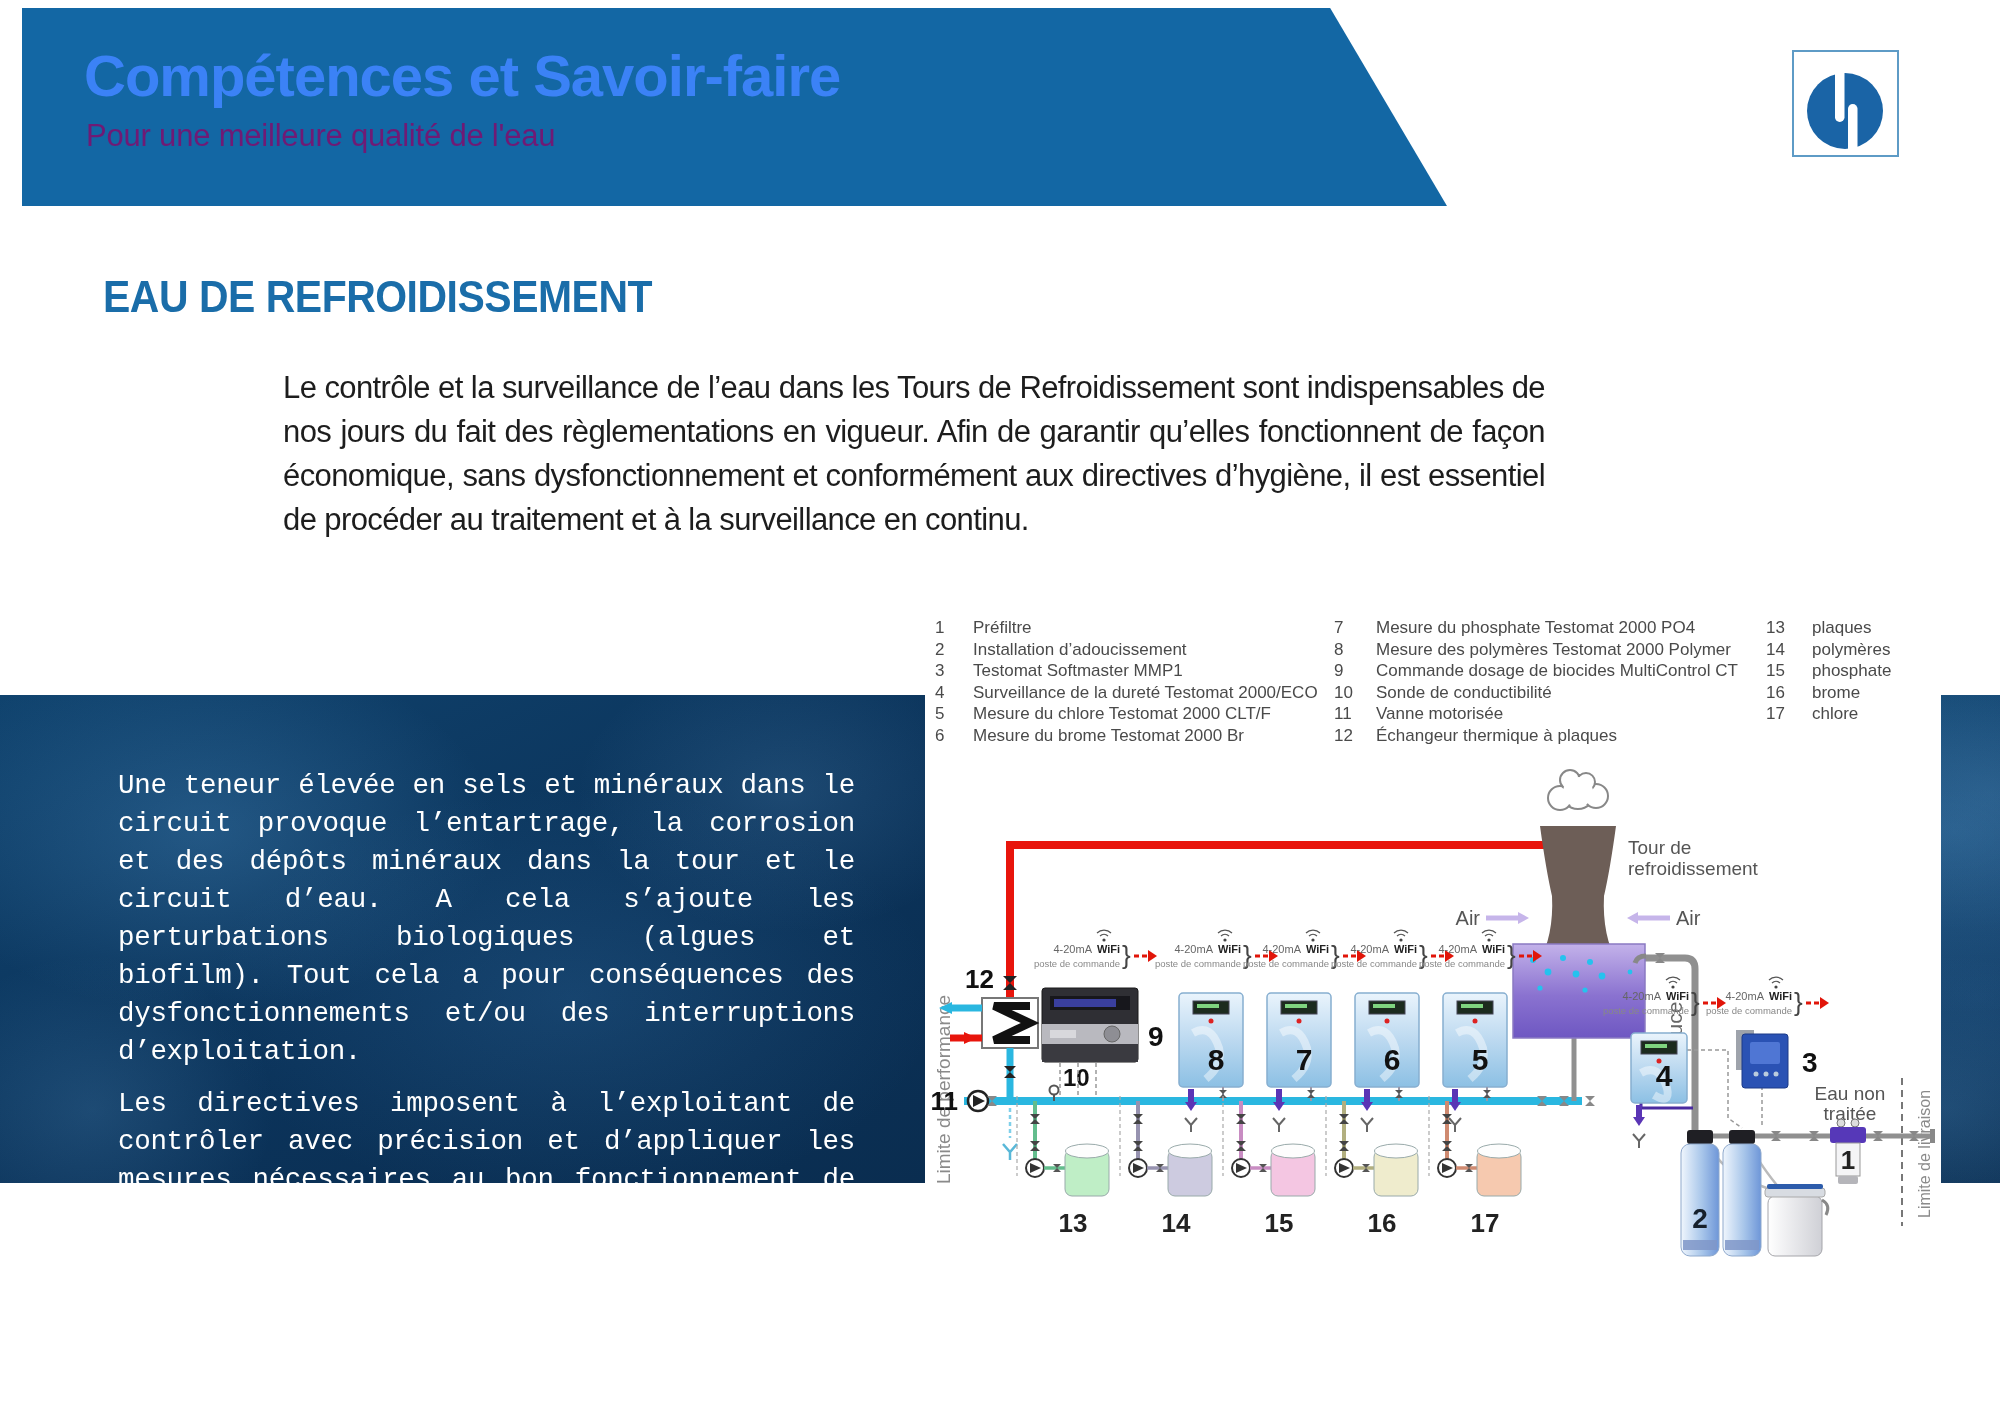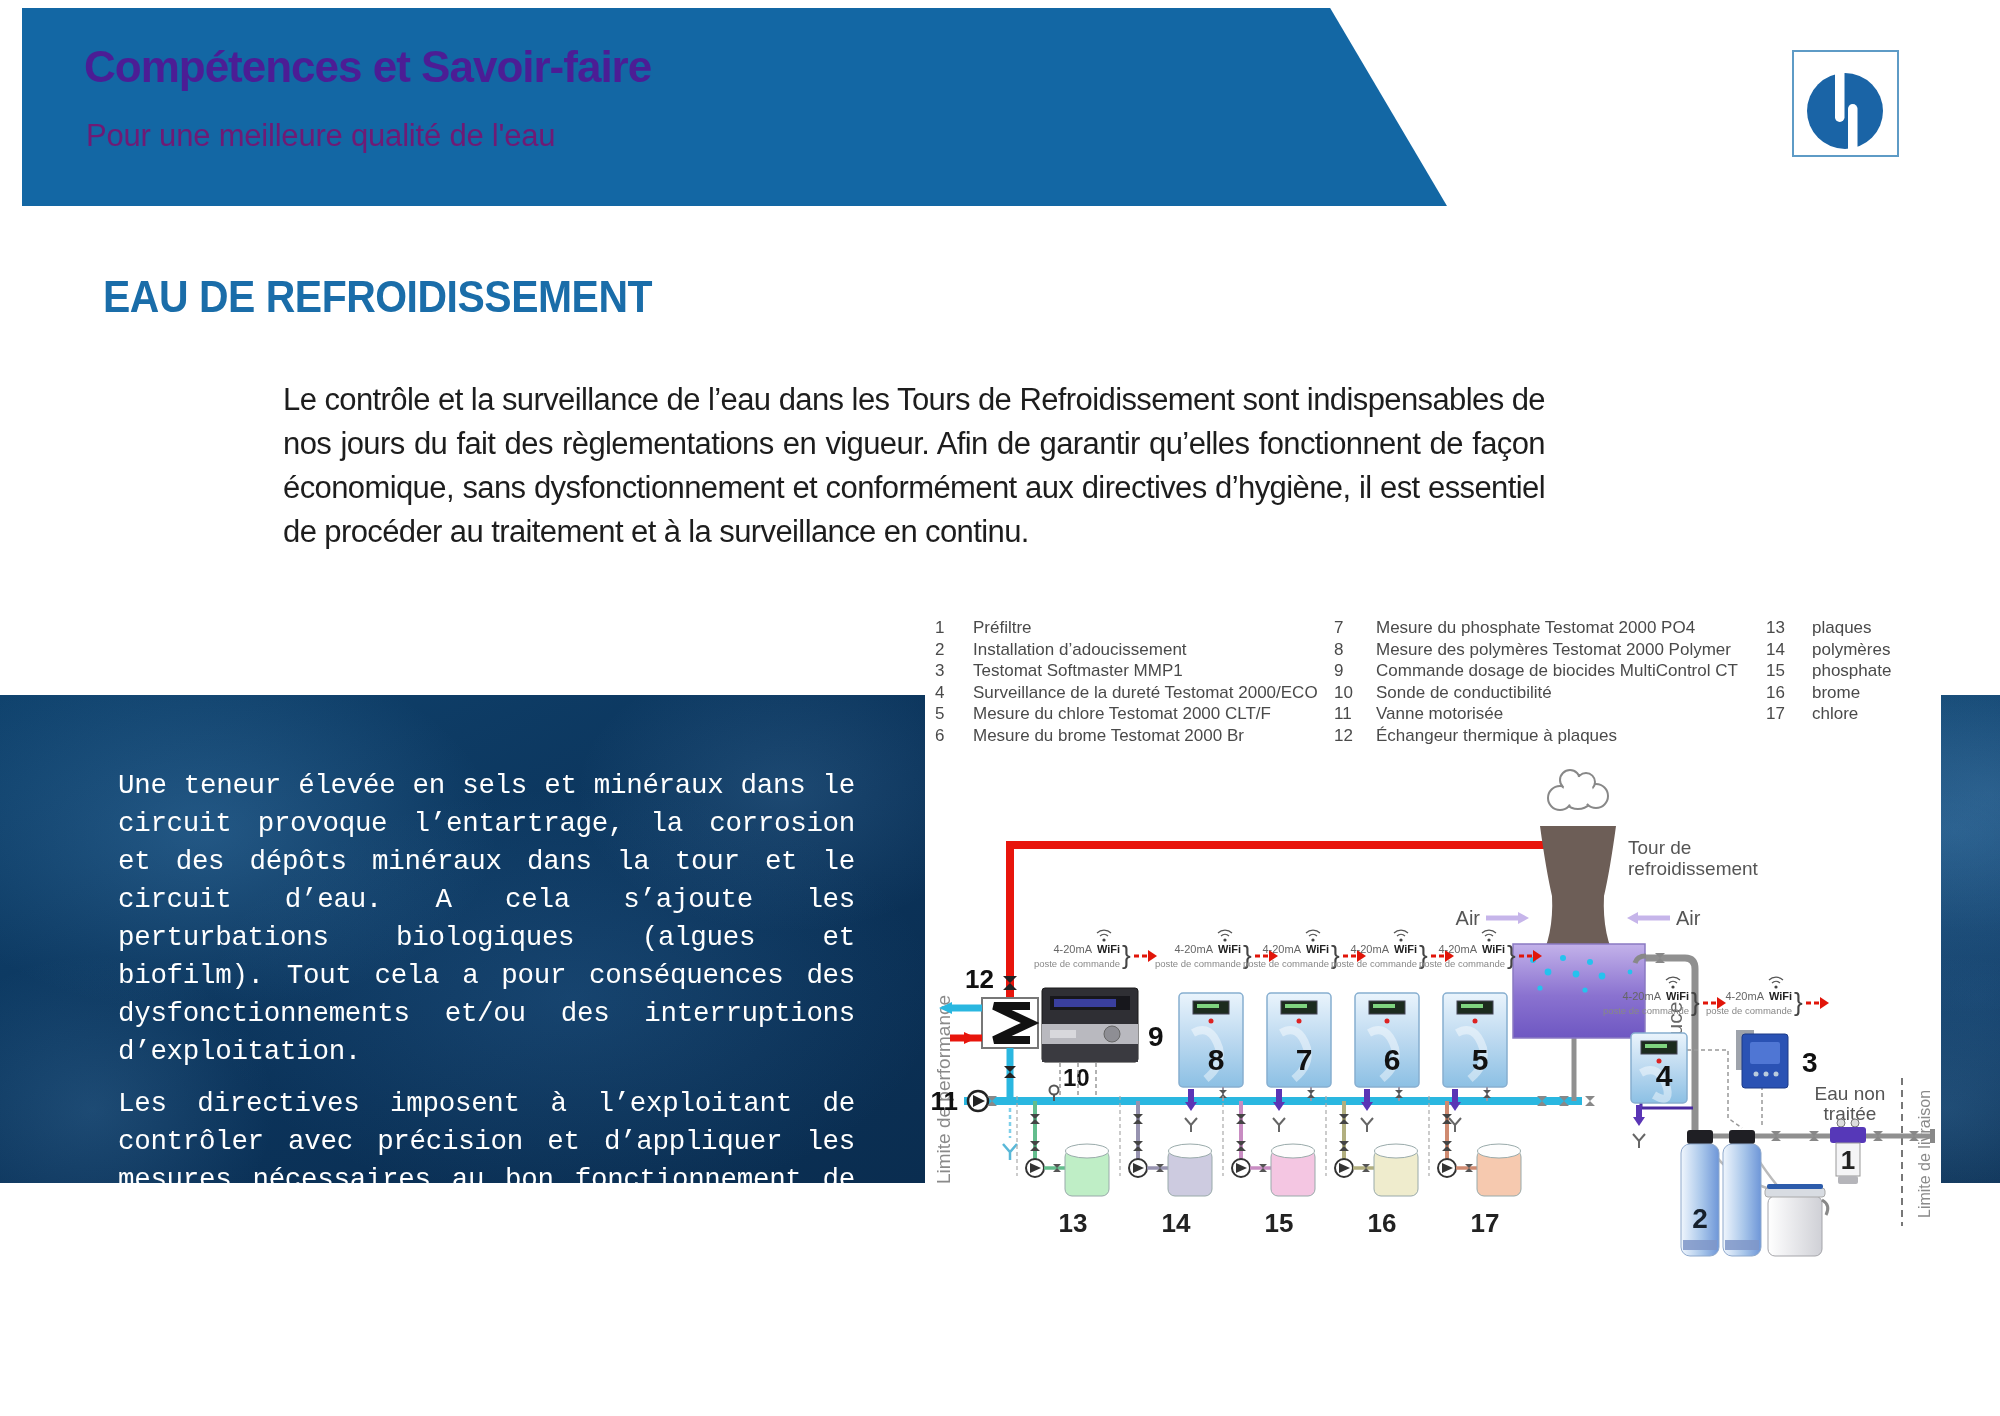--- a/index.html
+++ b/index.html
@@ -2,31 +2,31 @@
 <html><head>
 <meta charset="utf-8">
 <style>
   html,body{margin:0;padding:0;background:#fff;}
   #page{position:relative;width:2000px;height:1416px;background:#fff;overflow:hidden;
         font-family:"Liberation Sans",sans-serif;}
 
   
   .banner{position:absolute;left:22px;top:8px;width:1425px;height:198px;background:#1367a4;
           clip-path:polygon(0 0,91.8% 0,100% 100%,0 100%);}
-  .banner-title{position:absolute;left:84px;top:42px;color:#4c1d95;font-size:44px;font-weight:bold;
+  .banner-title{position:absolute;left:84px;top:42px;color:#3b82f6;font-size:58px;font-weight:bold;
                 letter-spacing:-1px;white-space:nowrap;}
   .banner-sub{position:absolute;left:86px;top:118px;color:#701a75;font-size:31px;font-weight:normal;
               letter-spacing:-0.2px;white-space:nowrap;}
   .logo-box{position:absolute;left:1792px;top:50px;width:107px;height:107px;background:#fff;
             border:2px solid #5e9bc6;box-sizing:border-box;}
 
   
   .sec-heading{position:absolute;left:103px;top:272px;color:#1a6da9;font-size:44px;font-weight:bold;
                transform:scaleX(.93);transform-origin:left;white-space:nowrap;letter-spacing:-0.5px;}
-  .intro{position:absolute;left:283px;top:378px;width:1262px;font-size:31px;line-height:44px;
+  .intro{position:absolute;left:283px;top:366px;width:1262px;font-size:31px;line-height:44px;
          color:#1d1d1d;text-align:justify;letter-spacing:-0.6px;}
 
   
   .legend-col{position:absolute;top:617px;font-size:17px;line-height:21.5px;color:#4a4a4a;}
   #legend-col1{left:935px;width:400px;}
   #legend-col2{left:1334px;width:430px;}
   #legend-col3{left:1766px;width:180px;}
   .legend-row{display:flex;}
   .legend-num{flex:0 0 38px;}
   #legend-col2 .legend-num{flex-basis:42px;}

